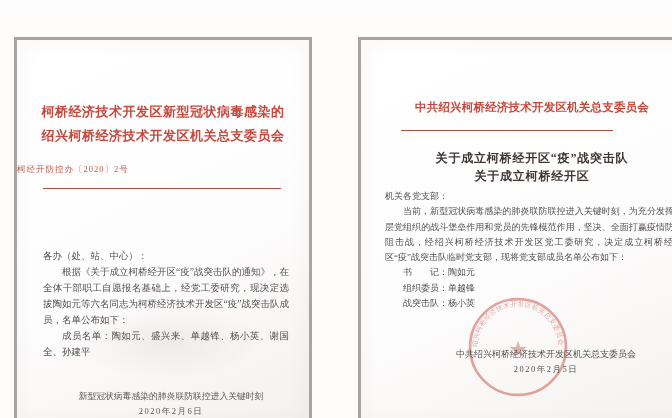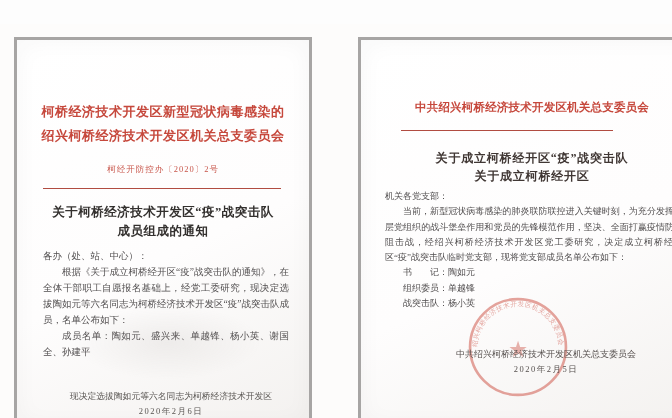--- a/index.html
+++ b/index.html
@@ -17,21 +17,21 @@
   }
   .doc-left  { left:14px;  width:298px; }
   .doc-right { left:358px; width:348px; }
   .content { position:absolute; left:0; top:0; right:0; bottom:0; filter:blur(0.3px); }
   .content > div, .content > p { position:absolute; }
 
   .org { left:0; right:0; text-align:center; font-weight:bold; color:#c6483c; }
   .l-org { top:60px; font-size:13px; line-height:24px; letter-spacing:0.5px; }
   .r-org { top:59px; font-size:11.5px; line-height:16px; letter-spacing:0.2px; }
 
-  .docnum { top:124px; left:0; right:0; text-align:center; font-size:8.5px;
+  .docnum { top:124px; left:0; right:0; font-size:8.5px;
             color:#c8564b; letter-spacing:1px; }
 
   .rule { height:0; border-top:1.5px solid #b14c41; }
   .l-rule { top:148px; left:26px; right:28px; }
   .r-rule { top:90px; left:40px; width:212px; }
 
   .title { left:0; right:0; text-align:center; font-weight:bold; }
   .l-title { top:163px; font-size:12.5px; line-height:19px; color:#33302e; letter-spacing:0.5px; }
   .r-title { top:109px; font-size:12px; line-height:18px; color:#403734; letter-spacing:0.8px; }
 
@@ -58,32 +58,28 @@
 <div class="canvas">
 
   <div class="doc doc-left">
     <div class="content">
       <div class="org l-org">
         <div>柯桥经济技术开发区新型冠状病毒感染的</div>
         <div>绍兴柯桥经济技术开发区机关总支委员会</div>
       </div>
       <div class="docnum">柯经开防控办〔2020〕2号</div>
       <div class="rule l-rule"></div>
-      <div class="title l-title">
-        <div>关于柯桥经济技术开发区“疫”战突击队</div>
-        <div>成员组成的通知</div>
-      </div>
       <div class="body l-body">
         <p>各办（处、站、中心）：</p>
         <p class="indent">根据《关于成立柯桥经开区“疫”战突击队的通知》，在全体干部职工自愿报名基础上，经党工委研究，现决定选拔陶如元等六名同志为柯桥经济技术开发区“疫”战突击队成员，名单公布如下：</p>
         <p class="indent">成员名单：陶如元、盛兴来、单越锋、杨小英、谢国全、孙建平</p>
       </div>
       <div class="smudge"></div>
       <div class="sign l-sign">
-        <div>现决定选拔陶如元等六名同志为柯桥经济技术开发区</div>
+        <div>新型冠状病毒感染的肺炎联防联控进入关键时刻</div>
         <div class="date">2020年2月6日</div>
       </div>
     </div>
   </div>
 
   <div class="doc doc-right">
     <div class="content">
       <div class="org r-org">中共绍兴柯桥经济技术开发区机关总支委员会</div>
       <div class="rule r-rule"></div>
       <div class="title r-title">

